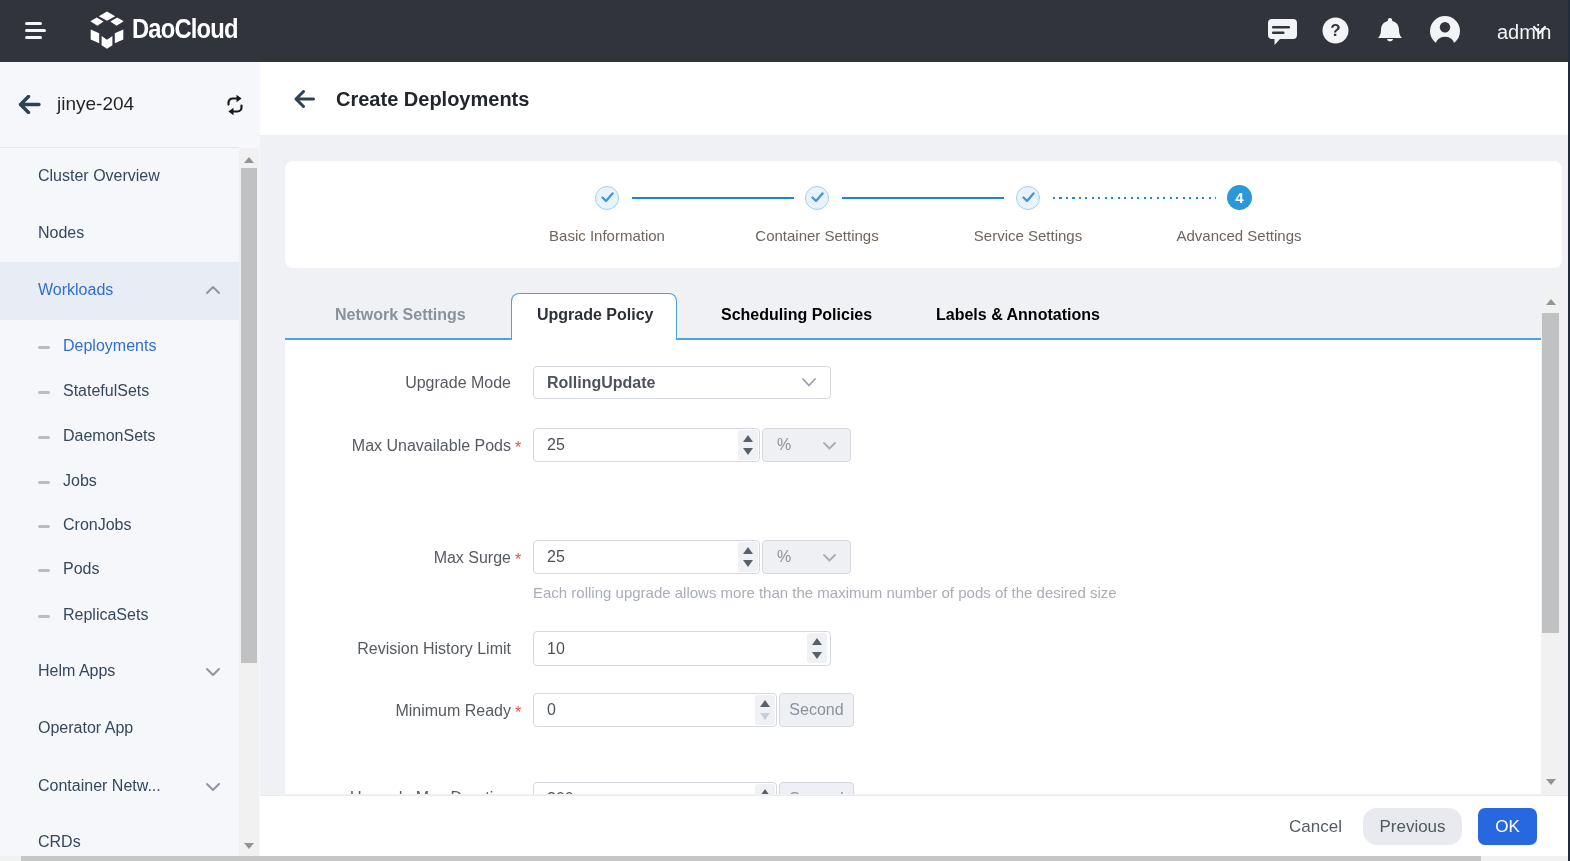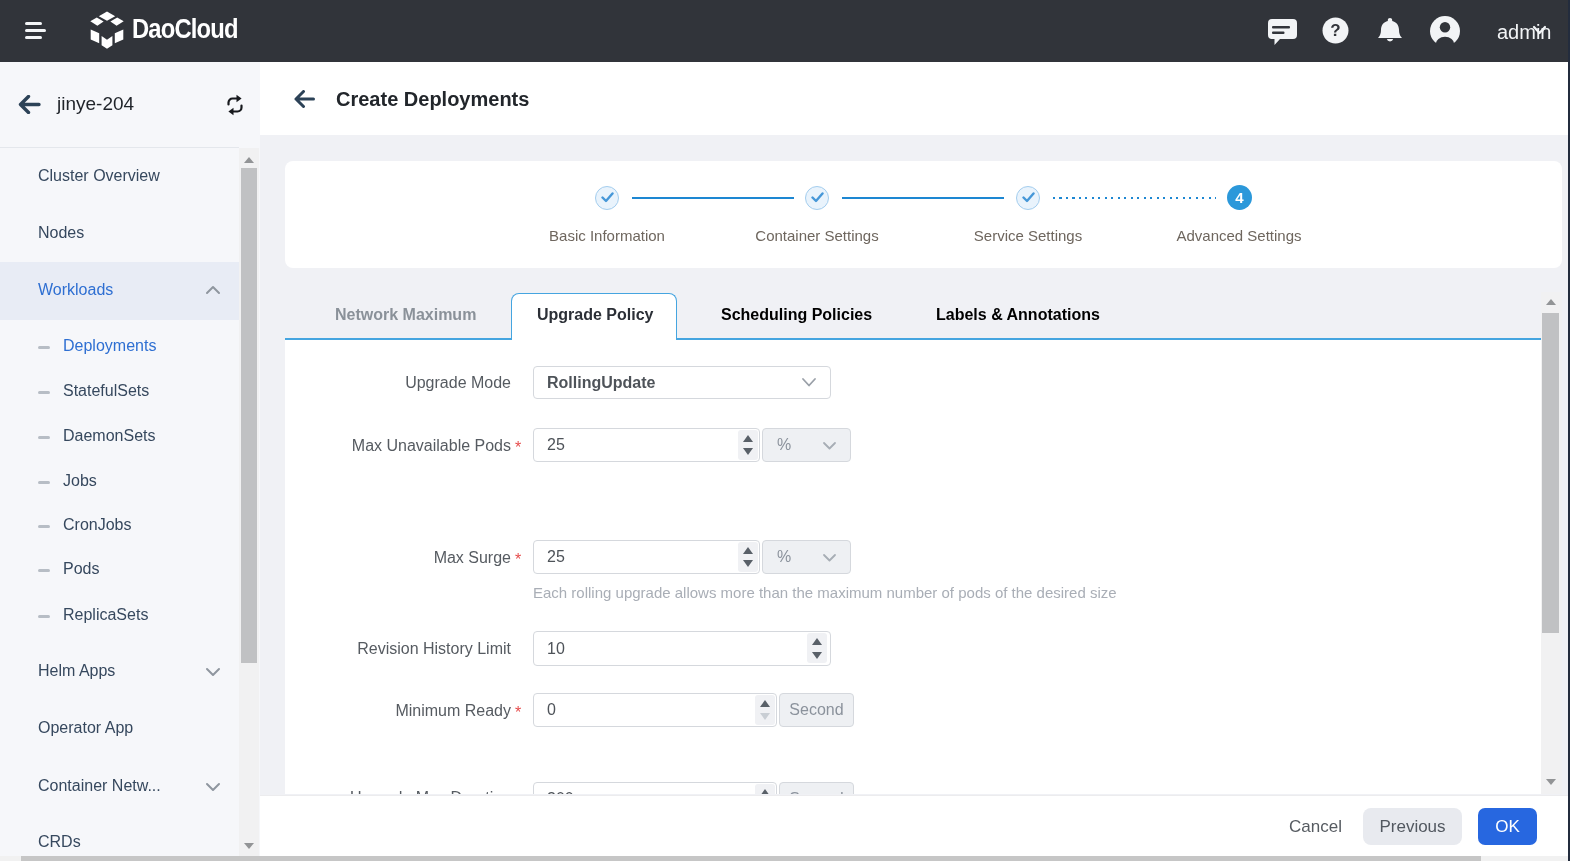--- a/index.html
+++ b/index.html
@@ -46,21 +46,21 @@
   .inptxt { position:absolute; font-size:16px; color:#4e5359; }
   .unit { position:absolute; background:#eef0f3; border:1px solid #d5d8dd; border-radius:4px; font-size:16px; color:#8b929c; }
   .help { position:absolute; font-size:15px; color:#a9aeb6; line-height:22px; }
   .spin { position:absolute; width:20px; height:30px; background:#f0f1f4; border-radius:3px; }
   .sup { position:absolute; width:0; height:0; border-left:5px solid transparent; border-right:5px solid transparent; border-bottom:7px solid #596068; }
   .sdown { position:absolute; width:0; height:0; border-left:5px solid transparent; border-right:5px solid transparent; border-top:7px solid #596068; }
   .chev { position:absolute; }
   
   #bottombar { left:260px; top:795px; width:1308px; height:61px; background:#fff; border-top:1px solid #ececee; }
   #btn-cancel { left:1266px; top:808px; width:76px; height:37px; font-size:17px; color:#565b61; text-align:right; line-height:37px; }
-  #btn-prev { left:1363px; top:808px; width:99px; height:37px; background:#e8eaef; border-radius:8px; font-size:17px; color:#525860; text-align:center; line-height:37px; }
+  #btn-prev { left:1363px; top:808px; width:99px; height:37px; background:#e8eaef; border-radius:14px; font-size:17px; color:#525860; text-align:center; line-height:37px; }
   #btn-ok { left:1478px; top:808px; width:59px; height:37px; background:#2767e0; border-radius:7px; font-size:17px; color:#fff; text-align:center; line-height:37px; }
   #hstrip { left:0; top:856px; width:1570px; height:5px; background:#f1f1f1; }
   #hthumb { left:21px; top:856px; width:1460px; height:5px; background:#c6c6c6; }
   #rightedge { left:1568px; top:0; width:2px; height:861px; background:#232c3d; }
 </style>
 </head>
 <body>
 <div id="topbar" class="abs">
   <div class="hline" style="top:22px;width:17px;"></div>
   <div class="hline" style="top:29px;width:21px;"></div>
@@ -184,21 +184,21 @@
     <polyline points="1.5,5.5 5,9 11.5,1.5" fill="none" stroke="#4697d8" stroke-width="2.4" stroke-linecap="round" stroke-linejoin="round"></polyline>
   </svg>
 <div class="abs" style="left:1227px;top:185px;width:25px;height:25px;border-radius:50%;background:#2b98da;color:#fff;font-size:15px;font-weight:700;text-align:center;line-height:25px;">4</div>
 <div class="steplabel" style="left:507px;">Basic Information</div>
 <div class="steplabel" style="left:717px;">Container Settings</div>
 <div class="steplabel" style="left:928px;">Service Settings</div>
 <div class="steplabel" style="left:1139px;">Advanced Settings</div>
 
 <div id="tabline" class="abs"></div>
 <div id="activetab" class="abs"></div>
-<div class="tabtxt" style="left:335px;color:#8a9199;">Network Maximum</div>
+<div class="tabtxt" style="left:335px;color:#8a9199;">Network Settings</div>
 <div class="tabtxt" style="left:537px;color:#2b2f36;">Upgrade Policy</div>
 <div class="tabtxt" style="left:721px;">Scheduling Policies</div>
 <div class="tabtxt" style="left:936px;">Labels &amp; Annotations</div>
 
 <div id="formpanel" class="abs">
 
   <div class="flabel" style="left:28px;top:34px;width:198px;">Upgrade Mode</div>
   <div class="inp" style="left:248px;top:26px;width:298px;height:33px;"></div>
   <div class="inptxt" style="left:262px;top:34px;font-weight:bold;">RollingUpdate</div>
   <svg class="chev" style="left:516px;top:37px;" width="16" height="11" viewBox="0 0 16 11">

